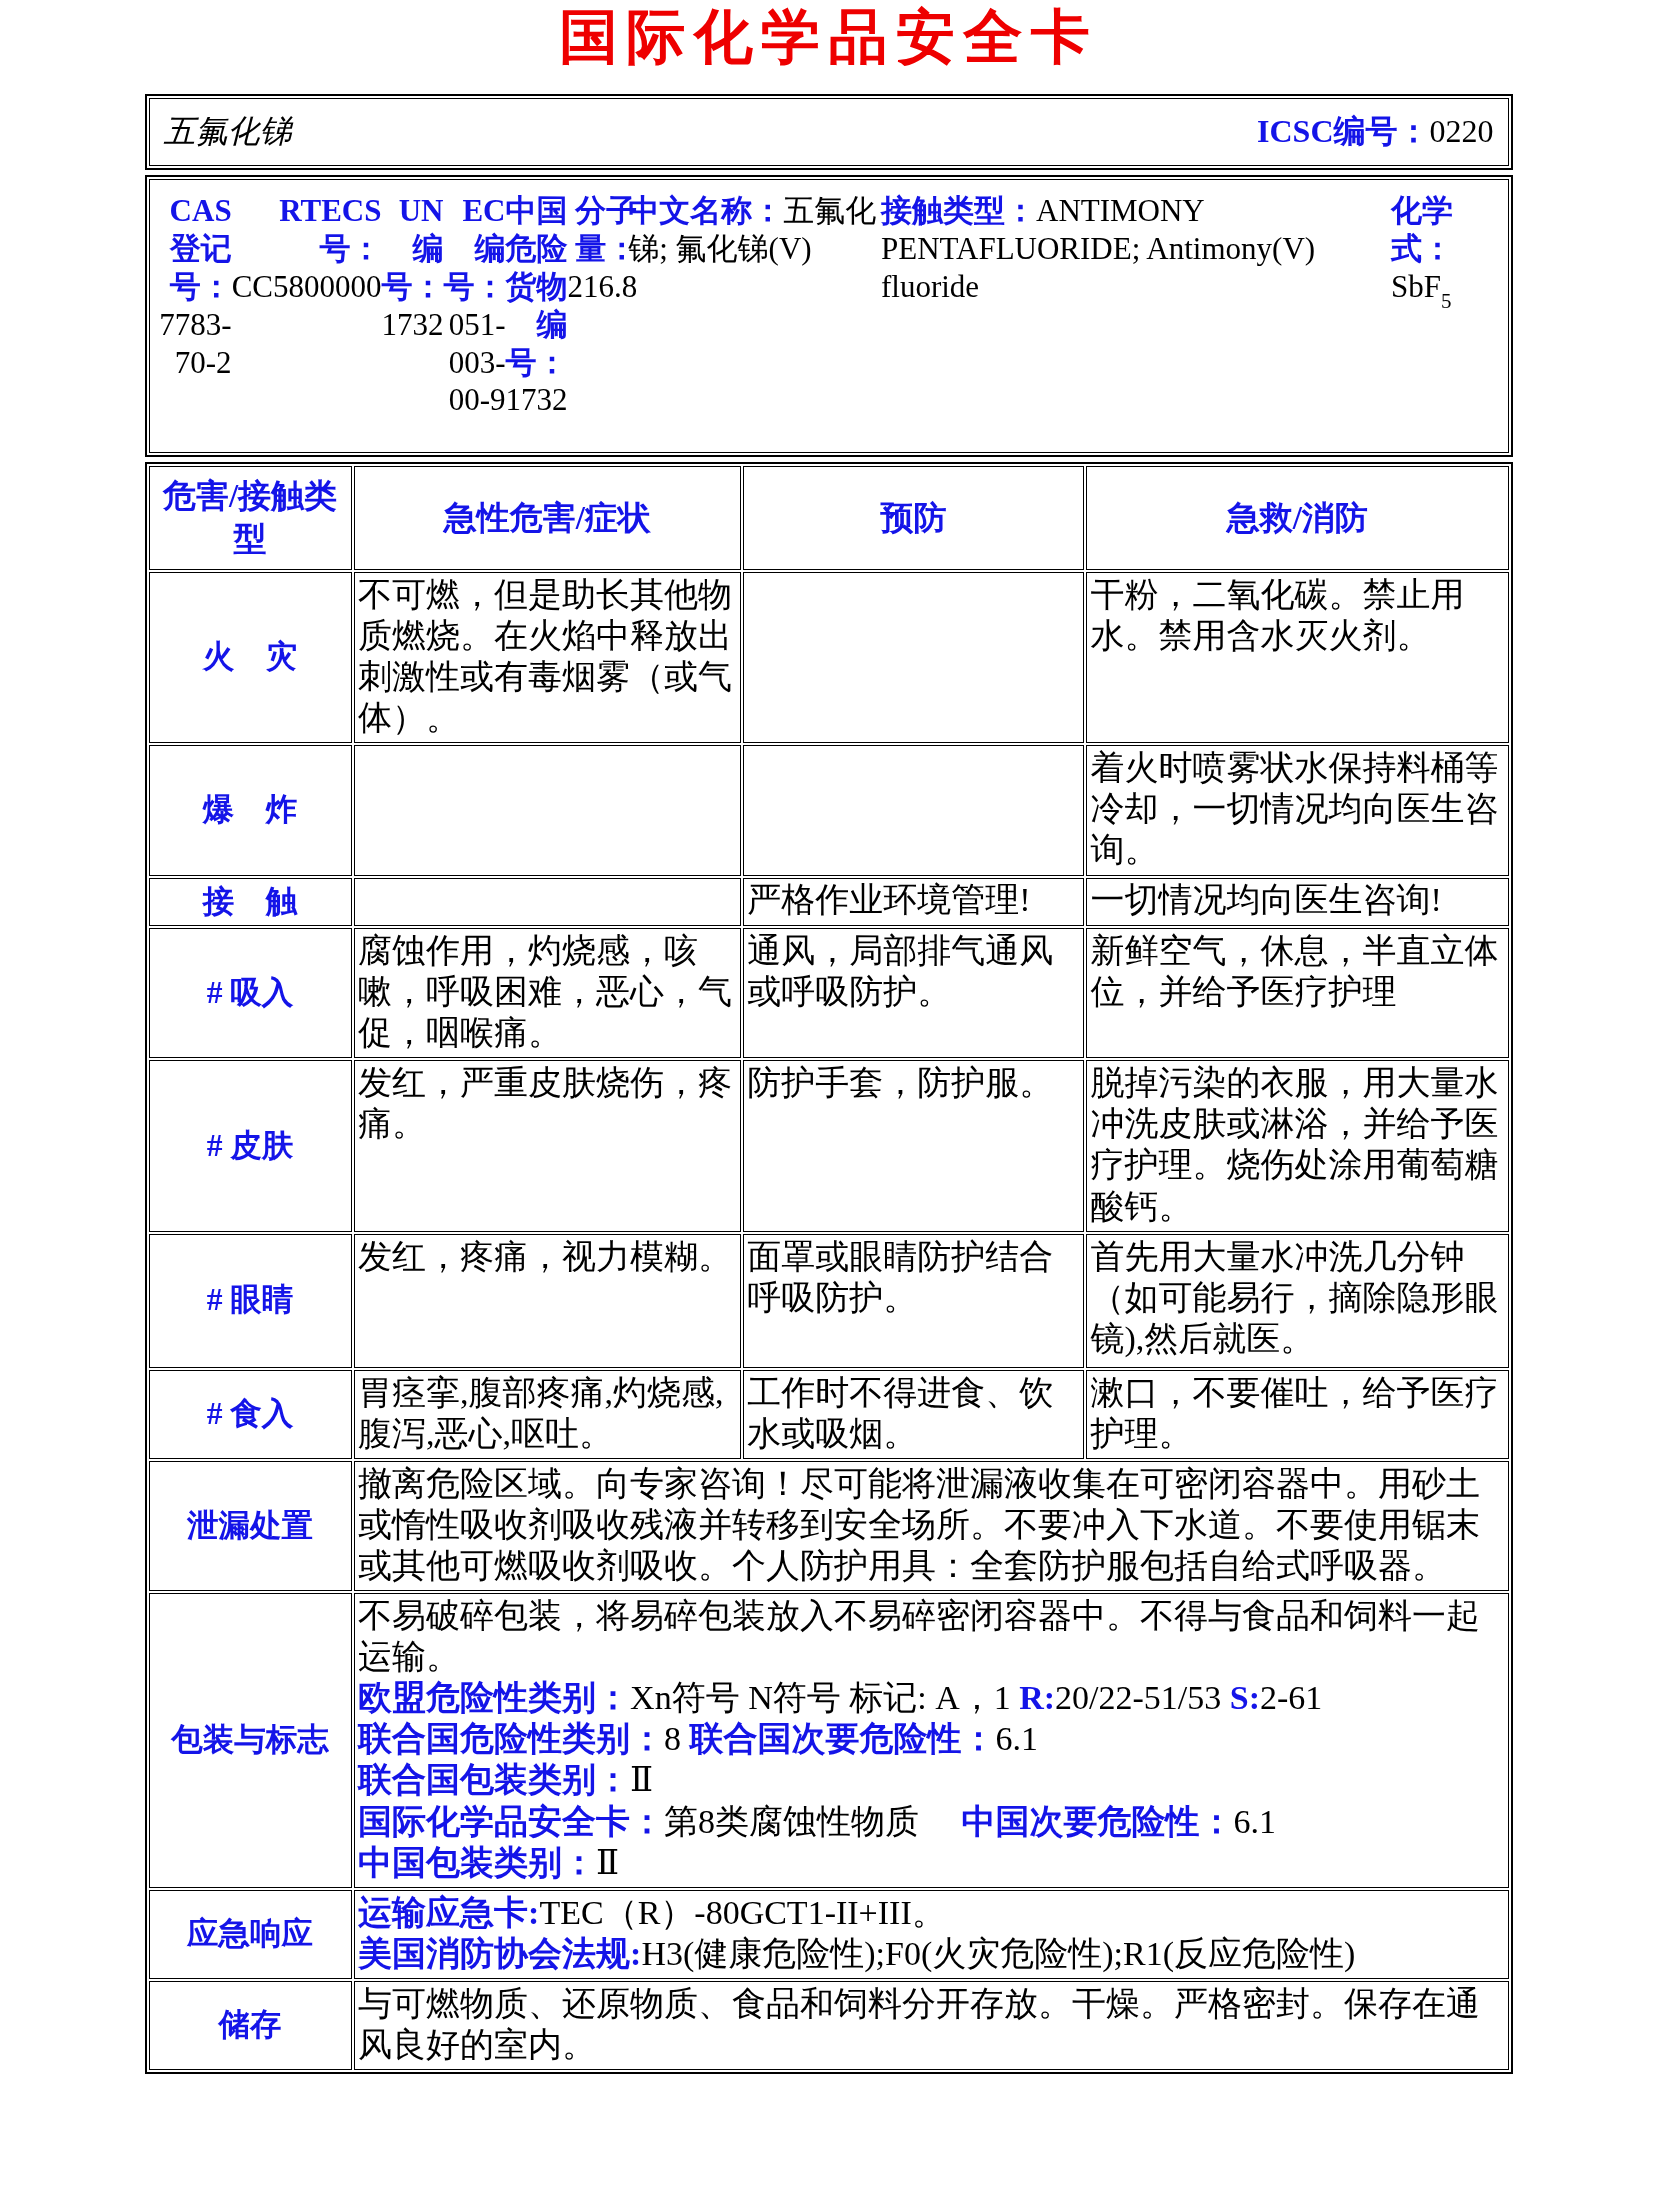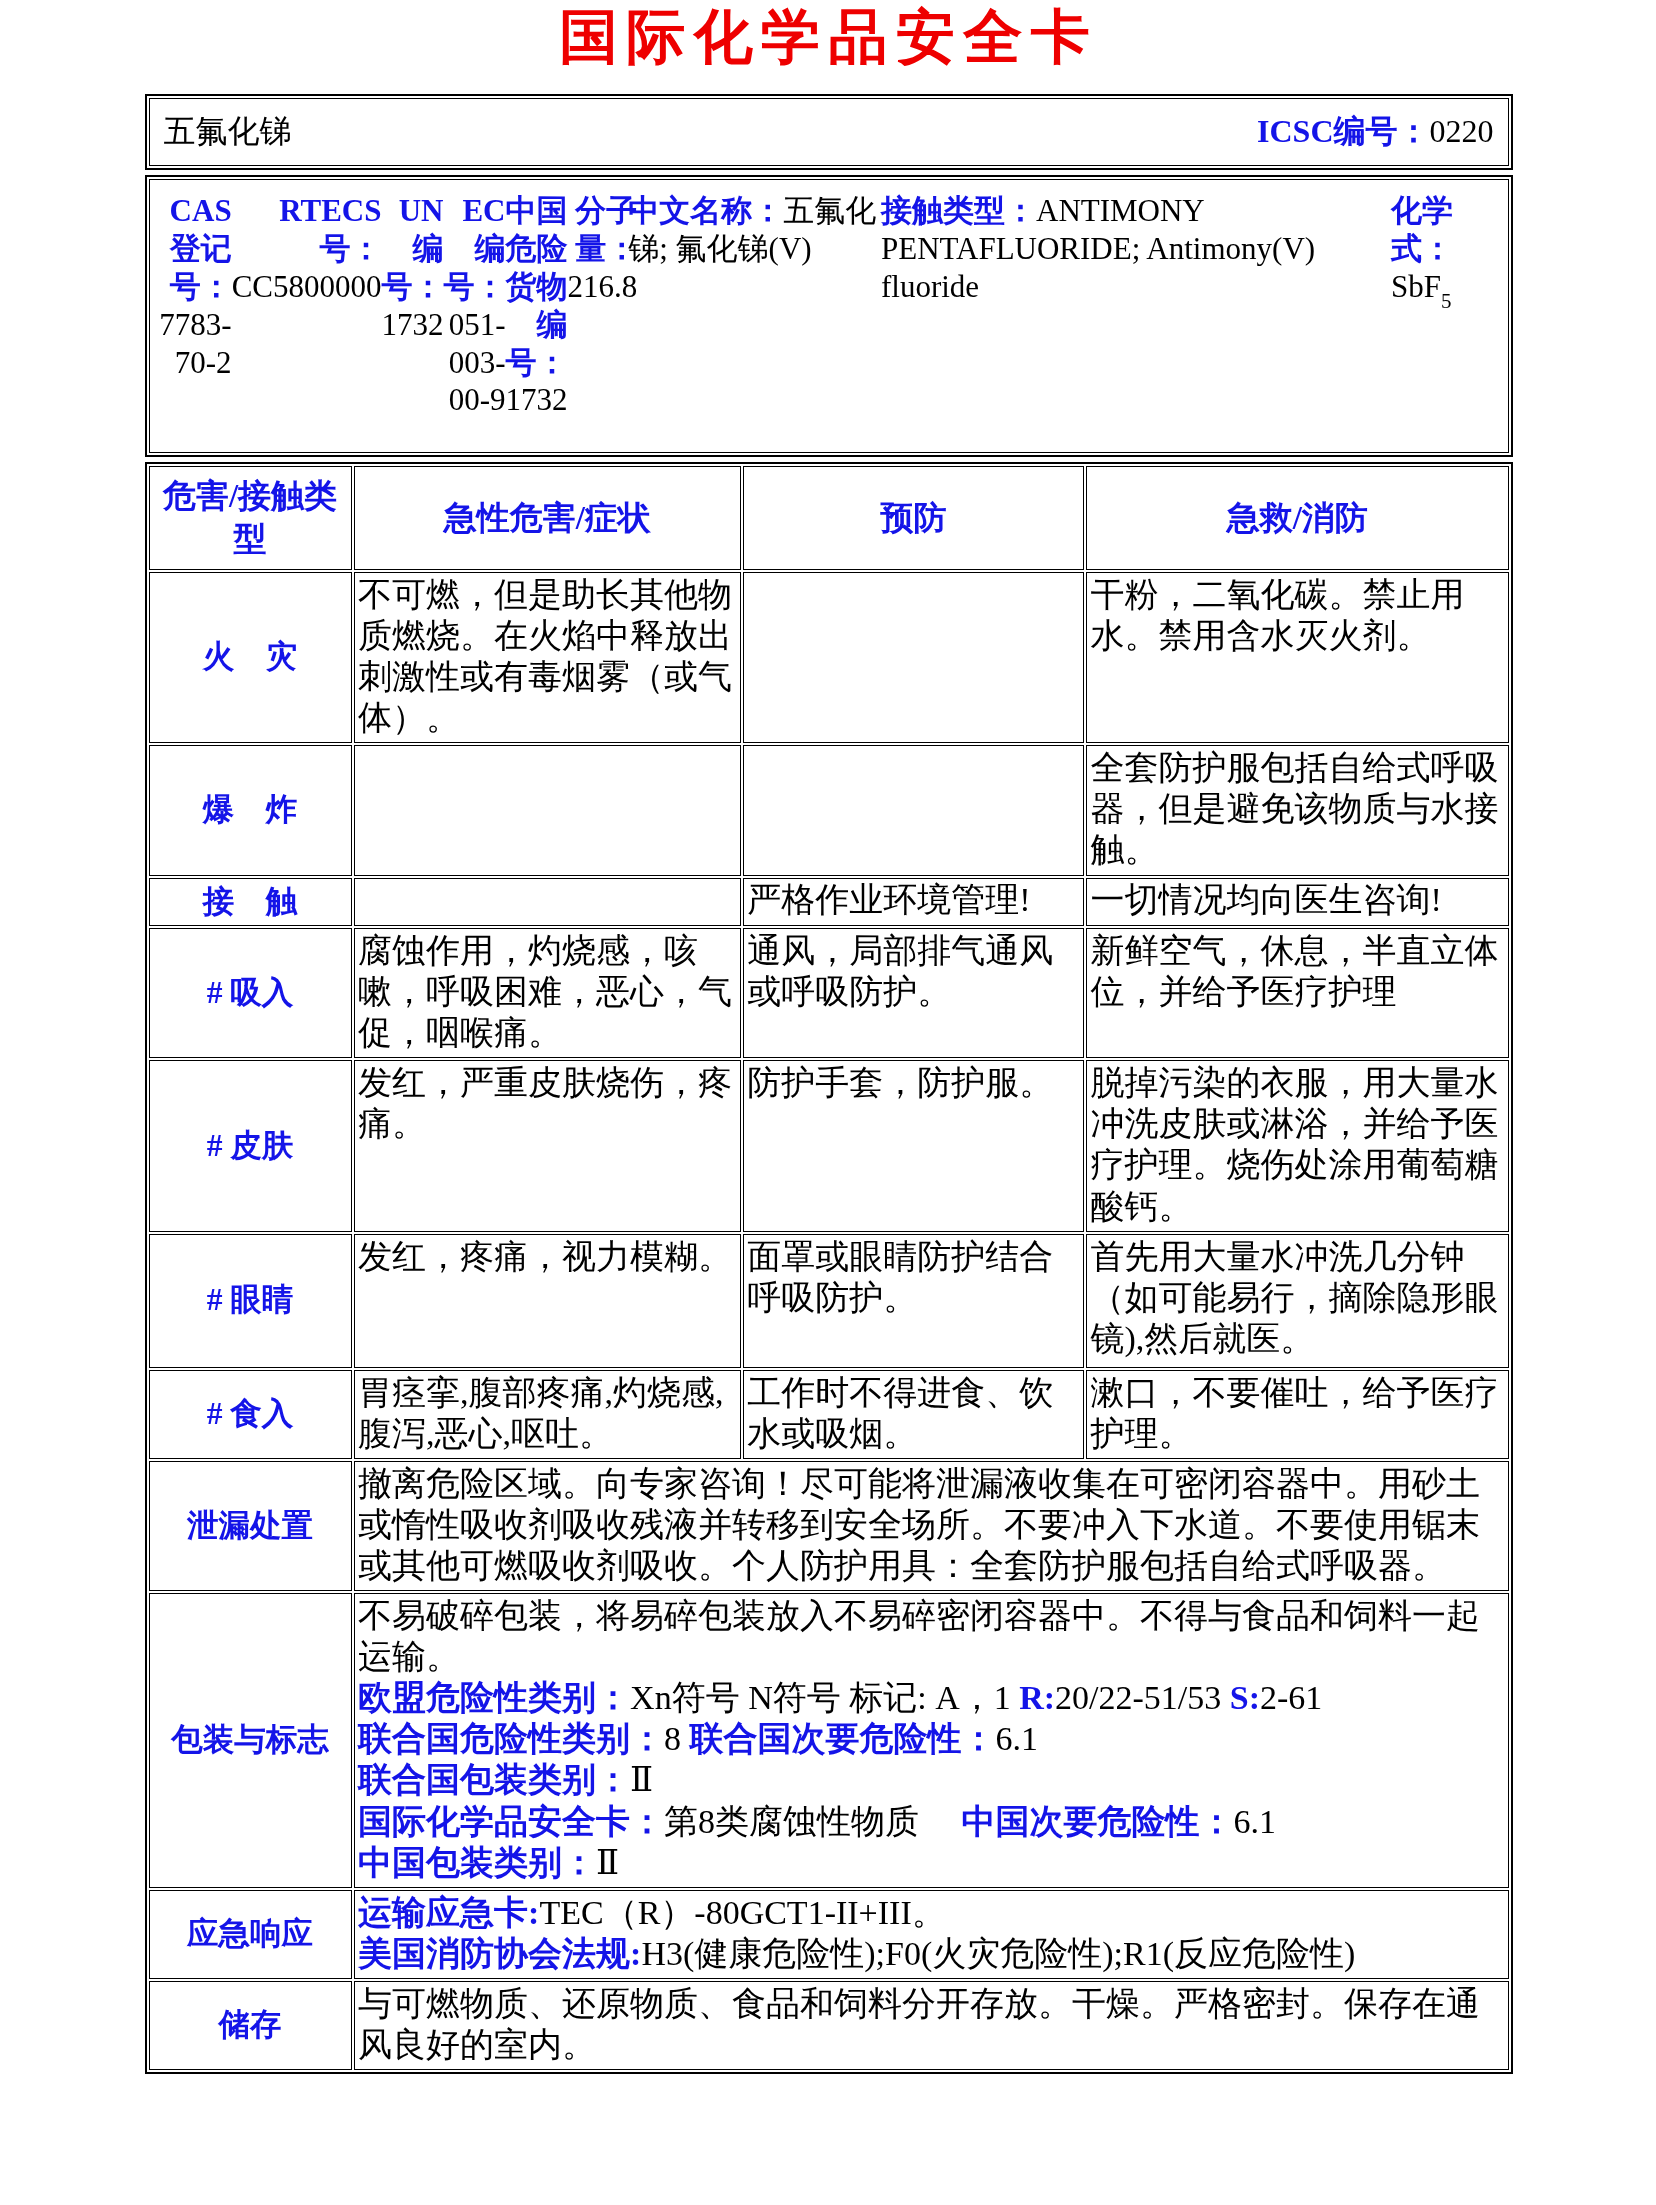--- a/index.html
+++ b/index.html
@@ -31,21 +31,21 @@
     border-spacing:2.1px;
     background:#fff;
     table-layout:fixed;
     margin:0 0 4.9px 0;
   }
   td,th{border:1.4px solid var(--ink);background:#fff;}
   .blue{color:var(--blue);font-weight:bold;}
   
   .band td{padding:7px 14px;height:52px;vertical-align:middle;}
   .band-flex{display:flex;justify-content:space-between;align-items:center;}
-  .band-name{font-size:32px;}
+  .band-name{font-size:32px;font-style:italic;}
   .band-icsc{font-size:32px;white-space:nowrap;}
   
   .id-cell{padding:12.6px 8.4px 14px 9.8px;}
   .id-grid{display:flex;width:100%;}
   .id-left{width:35%;height:246px;display:flex;justify-content:space-between;text-align:right;}
   .id-right{width:65%;height:246px;display:flex;flex-direction:row;justify-content:space-between;}
   .id-row{font-size:31px;line-height:1.22;}
   .sub{font-size:21px;position:relative;top:11.2px;}
   
   .hz col.w1{width:15%;}
@@ -146,21 +146,21 @@
     <tr>
     <td class="t">火　灾</td>
     <td class="b s">不可燃，但是助长其他物质燃烧。在火焰中释放出刺激性或有毒烟雾（或气体）。</td>
     <td class="b p"></td>
     <td class="b f">干粉，二氧化碳。禁止用水。禁用含水灭火剂。</td>
   </tr>
         <tr>
     <td class="t">爆　炸</td>
     <td class="b s"></td>
     <td class="b p"></td>
-    <td class="b f">全套防护服包括自给式呼吸器，但是避免该物质与水接触。</td>
+    <td class="b f">着火时喷雾状水保持料桶等冷却，一切情况均向医生咨询。</td>
   </tr>
         <tr>
     <td class="t">接　触</td>
     <td class="b s"></td>
     <td class="b p">严格作业环境管理!</td>
     <td class="b f">一切情况均向医生咨询!</td>
   </tr>
         <tr>
     <td class="t"># 吸入</td>
     <td class="b s">腐蚀作用，灼烧感，咳嗽，呼吸困难，恶心，气促，咽喉痛。</td>

